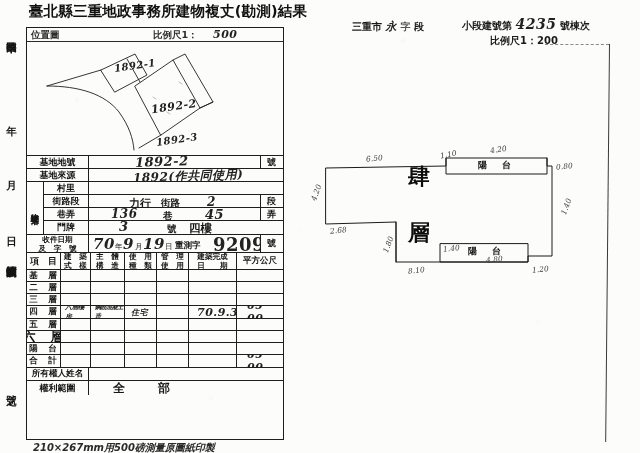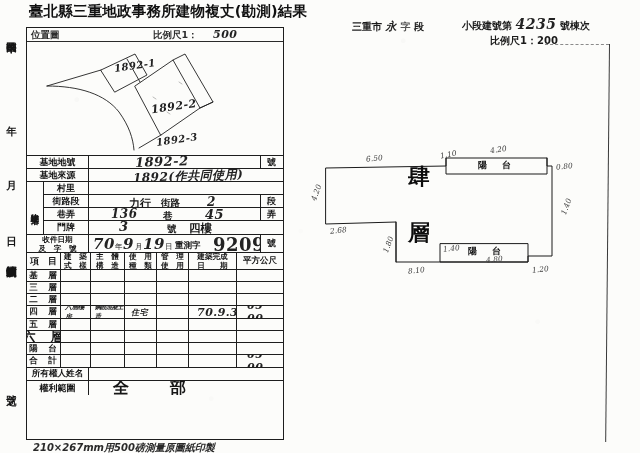--- a/index.html
+++ b/index.html
@@ -455,45 +455,45 @@
         <div class="cell" style="width:48px">
             <div class="val hand" style="font-size:10px"></div>
           </div>
         <div class="cell" style="width:46px">
             <div class="val hand" style="font-size:10px"></div>
           </div>
       </div>
 
       <div class="trow" style="height:12px">
         <div class="cell" style="width:34px">
+            <div class="lbl tight" style="font-size:8.5px">二　層</div>
+          </div>
+        <div class="cell" style="width:30px">
+            <div class="val hand" style="font-size:8px"></div>
+          </div>
+        <div class="cell" style="width:34px">
+            <div class="val hand" style="font-size:8px"></div>
+          </div>
+        <div class="cell" style="width:32px">
+            <div class="val hand" style="font-size:8px"></div>
+          </div>
+        <div class="cell" style="width:32px">
+            <div class="val hand" style="font-size:8px"></div>
+          </div>
+        <div class="cell" style="width:48px">
+            <div class="val hand" style="font-size:10px"></div>
+          </div>
+        <div class="cell" style="width:46px">
+            <div class="val hand" style="font-size:10px"></div>
+          </div>
+      </div>
+
+      <div class="trow" style="height:12px">
+        <div class="cell" style="width:34px">
             <div class="lbl tight" style="font-size:8.5px">三　層</div>
-          </div>
-        <div class="cell" style="width:30px">
-            <div class="val hand" style="font-size:8px"></div>
-          </div>
-        <div class="cell" style="width:34px">
-            <div class="val hand" style="font-size:8px"></div>
-          </div>
-        <div class="cell" style="width:32px">
-            <div class="val hand" style="font-size:8px"></div>
-          </div>
-        <div class="cell" style="width:32px">
-            <div class="val hand" style="font-size:8px"></div>
-          </div>
-        <div class="cell" style="width:48px">
-            <div class="val hand" style="font-size:10px"></div>
-          </div>
-        <div class="cell" style="width:46px">
-            <div class="val hand" style="font-size:10px"></div>
-          </div>
-      </div>
-
-      <div class="trow" style="height:12px">
-        <div class="cell" style="width:34px">
-            <div class="lbl tight" style="font-size:8.5px">二　層</div>
           </div>
         <div class="cell" style="width:30px">
             <div class="val hand" style="font-size:8px"></div>
           </div>
         <div class="cell" style="width:34px">
             <div class="val hand" style="font-size:8px"></div>
           </div>
         <div class="cell" style="width:32px">
             <div class="val hand" style="font-size:8px"></div>
           </div>
@@ -639,21 +639,21 @@
           <div class="val hand"></div>
         </div>
       </div>
 
 
       <div class="trow" style="height:14px; border-bottom:none">
         <div class="cell" style="width:62px">
           <div class="lbl">權利範圍</div>
         </div>
         <div class="cell" style="width:194px">
-          <div class="val print" style="font-size:16px; padding-left:24px; letter-spacing:3px">全　　部</div>
+          <div class="val print" style="font-size:12px; padding-left:24px; letter-spacing:3px">全　　部</div>
         </div>
       </div>
 
     </div>
   </div>
 
   <div id="footer-note" class="cjk">210×267mm用500磅測量原圖紙印製</div>
 
   <div id="plan">
     <svg width="280" height="150" viewBox="0 0 280 150">

